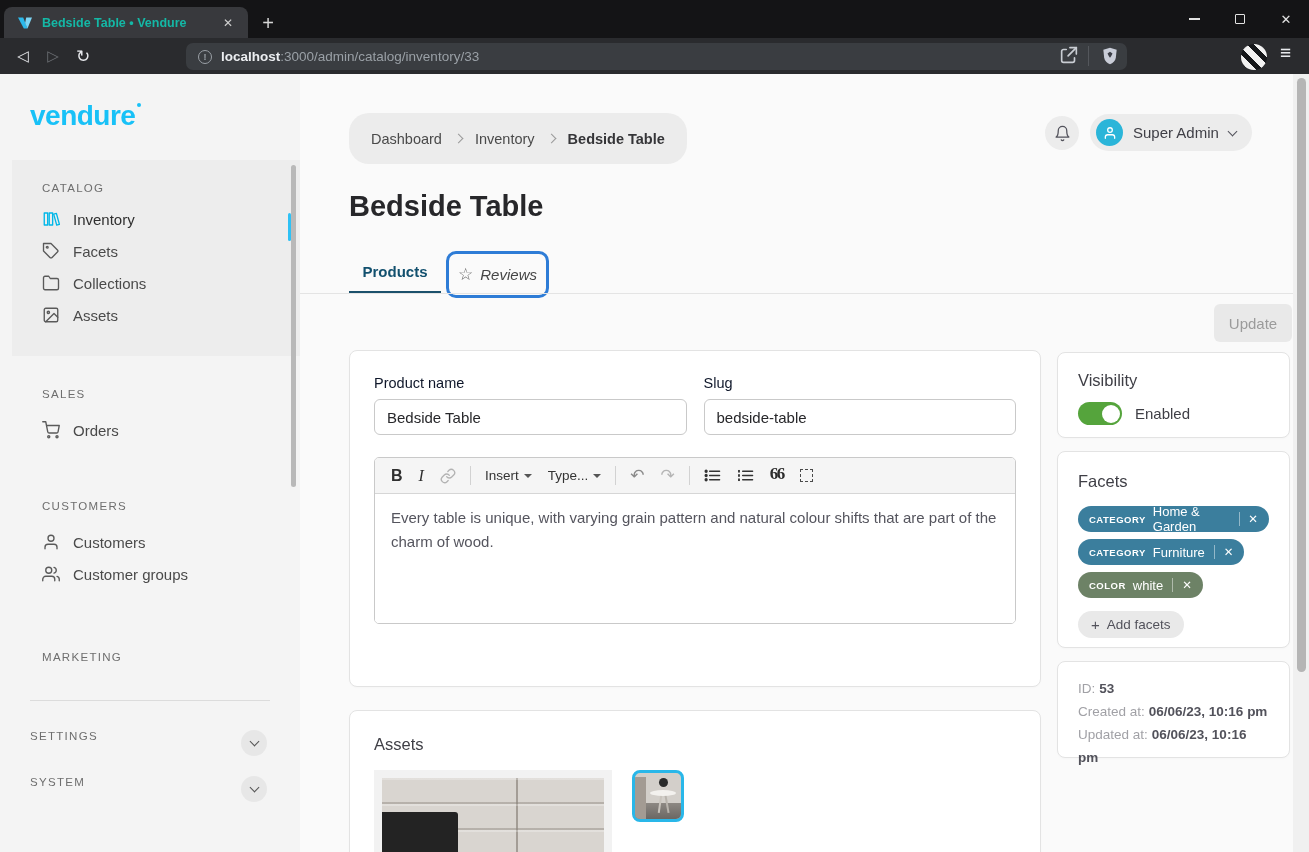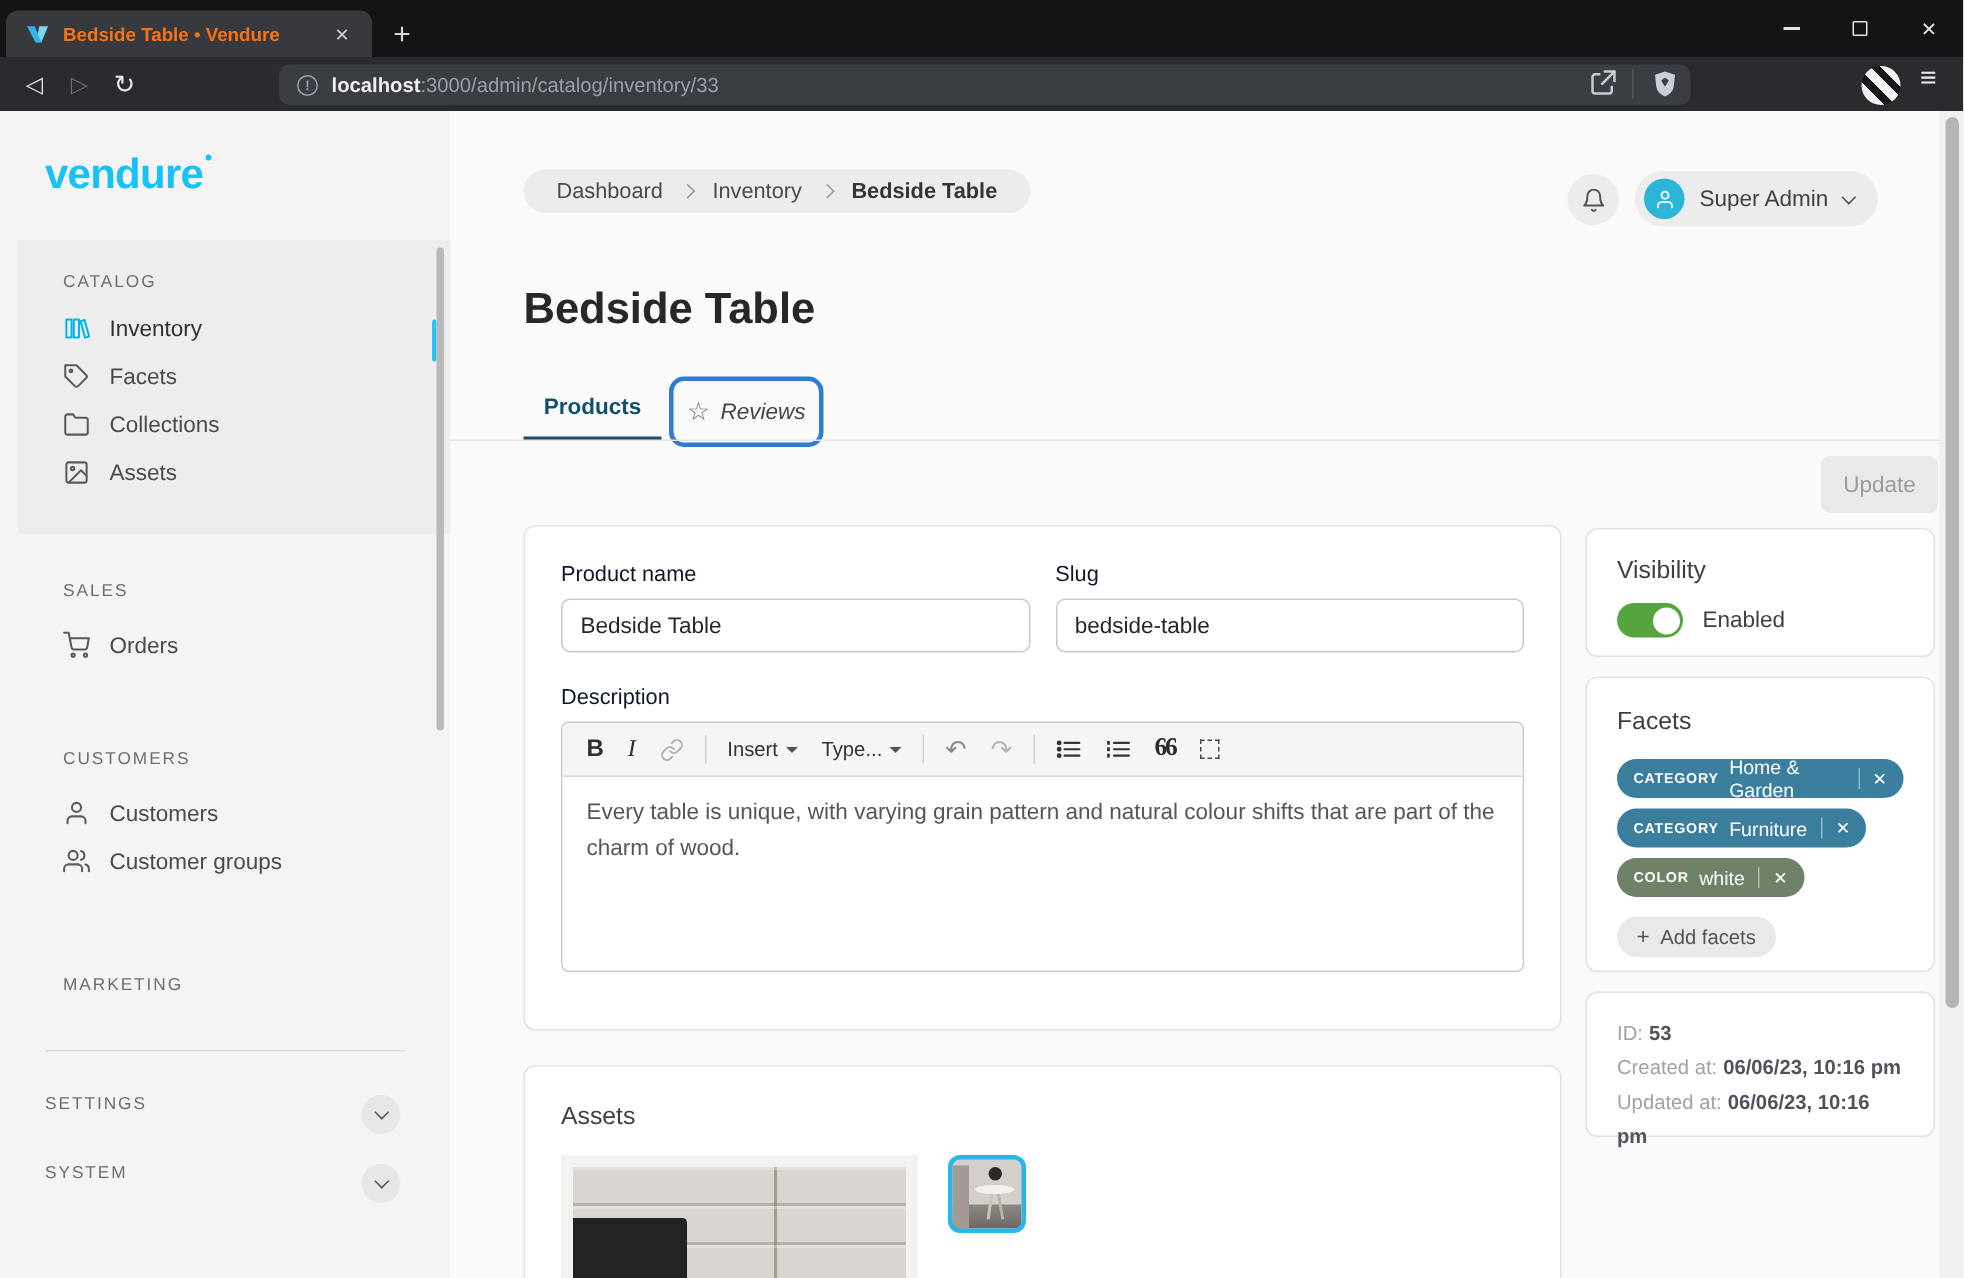--- a/index.html
+++ b/index.html
@@ -2,21 +2,21 @@
 <html><head>
 <meta charset="utf-8">
 <style>
   * { margin:0; padding:0; box-sizing:border-box; }
   html,body { width:1309px; height:852px; font-family:"Liberation Sans", sans-serif; background:#fff; }
   .screen { position:relative; width:1309px; height:852px; overflow:hidden; background:#fafafa; }
 
   
   .titlebar { position:absolute; left:0; top:0; width:100%; height:38px; background:#141416; }
   .btab { position:absolute; left:4px; top:7px; width:244px; height:31px; background:#38393d; border-radius:8px 8px 0 0; display:flex; align-items:center; padding:0 10px 0 13px; }
-  .btab-title { flex:1; color:#f97316; font-size:12.5px; font-weight:bold; white-space:nowrap; overflow:hidden; margin-left:9px; }
+  .btab-title { flex:1; color:#14b8a6; font-size:12.5px; font-weight:bold; white-space:nowrap; overflow:hidden; margin-left:9px; }
   .btab-close { color:#cfcfcf; font-size:12px; width:20px; height:20px; display:flex; align-items:center; justify-content:center; border-radius:4px; }
   .newtab { position:absolute; left:254px; top:9px; width:28px; height:28px; color:#d6d6d6; font-size:20px; display:flex; align-items:center; justify-content:center; }
   .wincontrols { position:absolute; right:0; top:0; height:38px; display:flex; }
   .winbtn { width:46px; height:38px; display:flex; align-items:center; justify-content:center; color:#e2e2e2; font-size:13px; }
   .winbtn .bar { width:11px; height:1.5px; background:#e2e2e2; }
   .winbtn .box { width:10px; height:10px; border:1.5px solid #e2e2e2; border-radius:1px; }
 
   .toolbar { position:absolute; left:0; top:38px; width:100%; height:36px; background:#2a2b2e; display:flex; align-items:center; }
   .navbtn { width:30px; text-align:center; font-size:15px; color:#e8eaed; }
   .navbtn.dis { color:#6b6e73; }
@@ -43,21 +43,21 @@
   .side-divider { position:absolute; left:30px; top:626px; width:240px; height:1px; background:#dcdcdc; }
   .collapse-row { position:absolute; left:0; width:300px; height:38px; display:flex; align-items:flex-start; justify-content:space-between; padding:0 33px 0 30px; }
   .circlebtn { width:26px; height:26px; border-radius:50%; background:#e7e7e7; display:flex; align-items:center; justify-content:center; }
   .side-scroll { position:absolute; left:291px; top:91px; width:5px; height:322px; background:#b9b9b9; border-radius:3px; }
 
   .chev { display:inline-block; width:7px; height:7px; border-right:1.6px solid #9a9a9a; border-bottom:1.6px solid #9a9a9a; transform:rotate(-45deg); }
   .chev.down { border-color:#555; transform:rotate(45deg); margin-top:-3px; }
 
   
   .main { position:absolute; left:300px; top:74px; width:1009px; height:778px; background:#fafafa; }
-  .crumbbar { position:absolute; left:49px; top:39px; height:29px; background:#ececec; border-radius:20px; display:flex; align-items:center; gap:13px; padding:0 22px; font-size:14.5px; color:#4a4a4a;text-align:right; }
+  .crumbbar { position:absolute; left:49px; top:39px; height:51px; background:#ececec; border-radius:20px; display:flex; align-items:center; gap:13px; padding:0 22px; font-size:14.5px; color:#4a4a4a;text-align:right; }
   .crumb-last { color:#353538; font-weight:bold; }
   .bellbtn { position:absolute; left:745px; top:42px; width:34px; height:34px; border-radius:50%; background:#ececec; display:flex; align-items:center; justify-content:center; }
   .userpill { position:absolute; left:790px; top:40px; height:37px; background:#ececec; border-radius:19px; display:flex; align-items:center; gap:10px; padding:0 16px 0 6px; }
   .uavatar { width:27px; height:27px; border-radius:50%; background:#2ab5d9; display:flex; align-items:center; justify-content:center; }
   .uname { font-size:15px; color:#3f3f46; }
 
   .page-title { position:absolute; left:49px; top:116px; font-size:29px; font-weight:bold; color:#27272a; }
 
   .tab-products { position:absolute; left:49px; top:178px; width:92px; height:42px; display:flex; align-items:center; justify-content:center; font-size:15px; font-weight:bold; color:#12506e; border-bottom:3px solid #1b506b; }
   .tab-ring { position:absolute; left:146px; top:177px; width:103px; height:47px; border:3px solid #2e7cd6; border-radius:10px; display:flex; align-items:center; justify-content:center; gap:7px; background:#fafafa; }
@@ -313,21 +313,20 @@
           <div class="flabel">Product name</div>
           <input class="tinput" value="Bedside Table" style="">
         </div>
         <div class="field">
           <div class="flabel">Slug</div>
           <input class="tinput" value="bedside-table" style="">
         </div>
       </div>
 
       <div class="desc-block">
-        <div class="flabel">Description</div>
         <div class="rte">
           <div class="rte-toolbar">
             <button class="tbtn b">B</button>
             <button class="tbtn i">I</button>
             <button class="tbtn muted">
               <svg width="16" height="16" viewBox="0 0 24 24" fill="none" stroke="#b3b3b3" stroke-width="2" stroke-linecap="round" stroke-linejoin="round">
                 <path d="M10 13a5 5 0 0 0 7.54.54l3-3a5 5 0 0 0-7.07-7.07l-1.72 1.71"></path>
                   <path d="M14 11a5 5 0 0 0-7.54-.54l-3 3a5 5 0 0 0 7.07 7.07l1.71-1.71"></path>
               </svg>
             </button>

